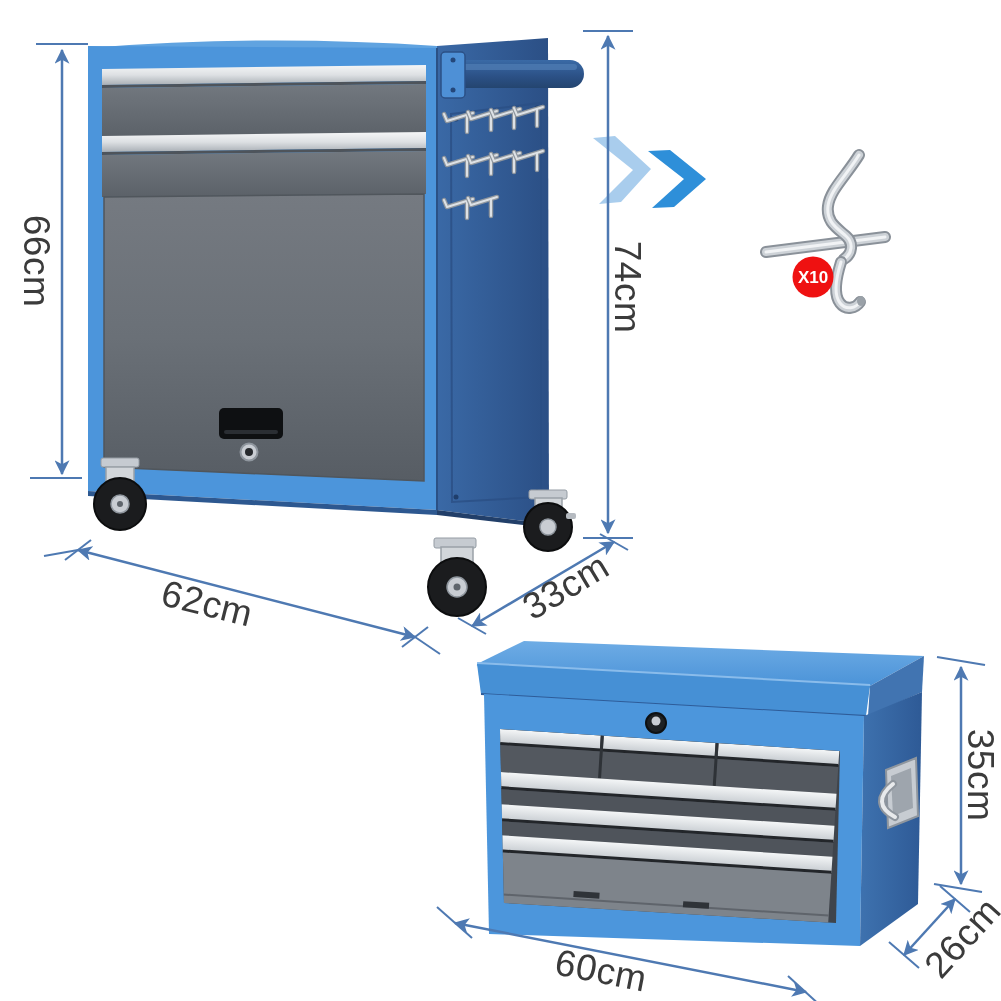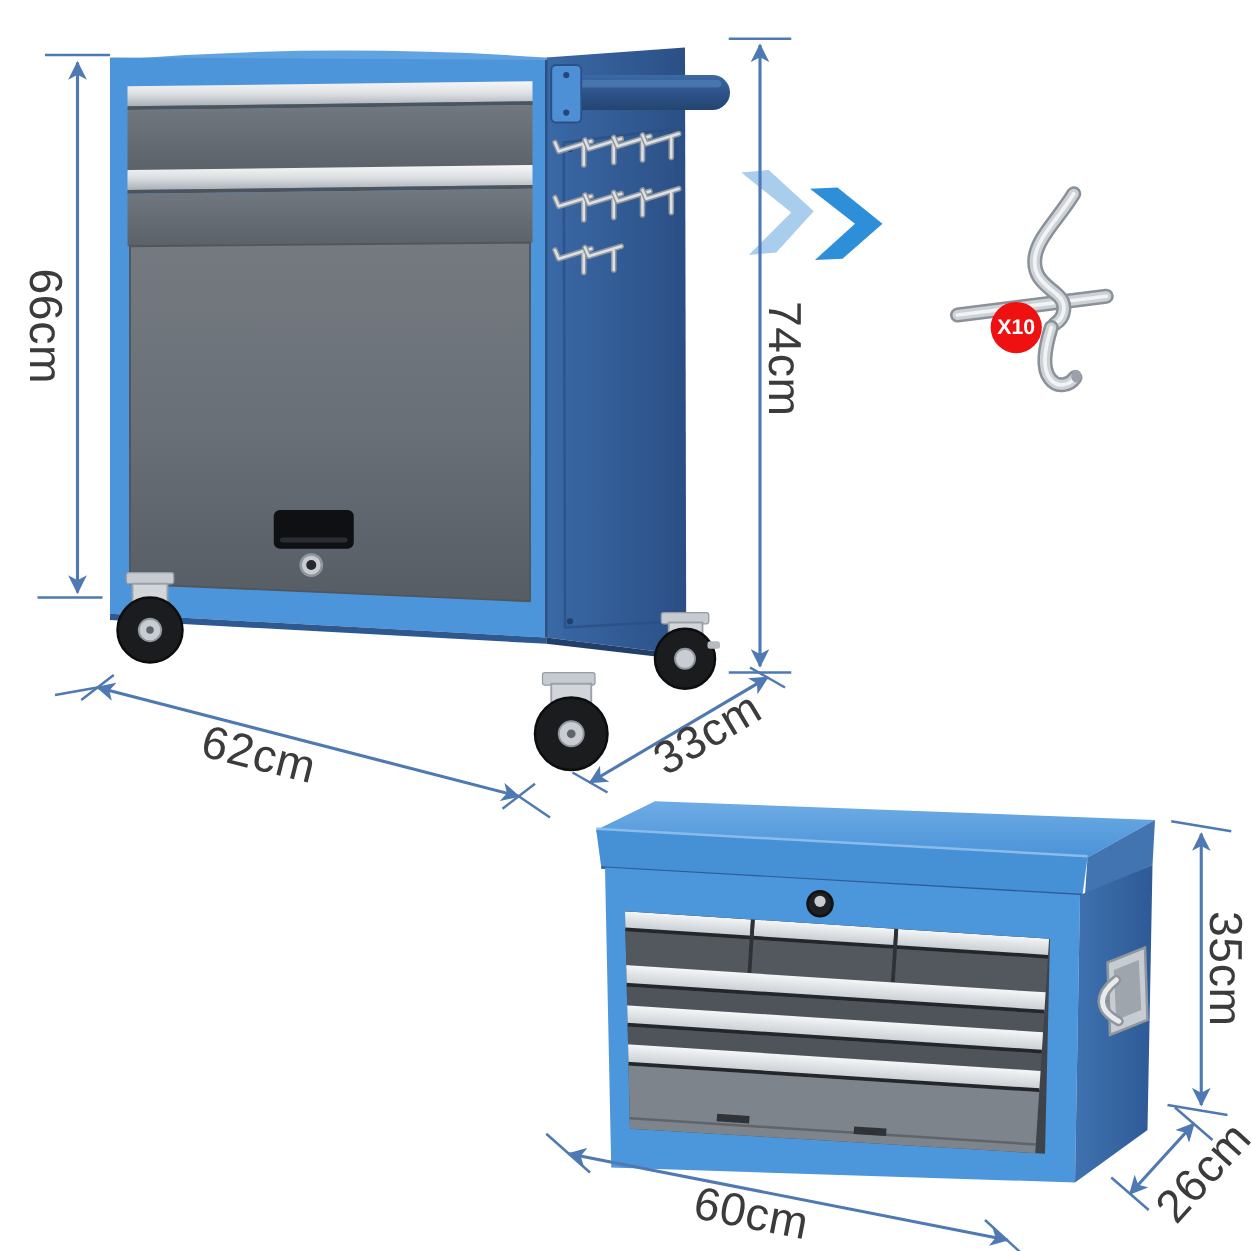--- a/index.html
+++ b/index.html
@@ -288,15 +288,15 @@
 <div class="dim-label" style="left:207px; top:604px; transform:translate(-50%,-50%) rotate(14deg);">62cm</div>
 
 <div class="dim-label" style="left:566px; top:587px; transform:translate(-50%,-50%) rotate(-31deg);">33cm</div>
 
 <div class="dim-label" style="left:980px; top:775px; transform:translate(-50%,-50%) rotate(90deg);">35cm</div>
 
 <div class="dim-label" style="left:601px; top:971px; transform:translate(-50%,-50%) rotate(11deg);">60cm</div>
 
 <div class="dim-label" style="left:963px; top:938px; transform:translate(-50%,-50%) rotate(-48deg);">26cm</div>
 
-<div class="qty-badge" style="left:813px; top:262px;">X10</div>
+<div class="qty-badge" style="left:813px; top:277px;">X10</div>
 
 </div>
 
 </body></html>

